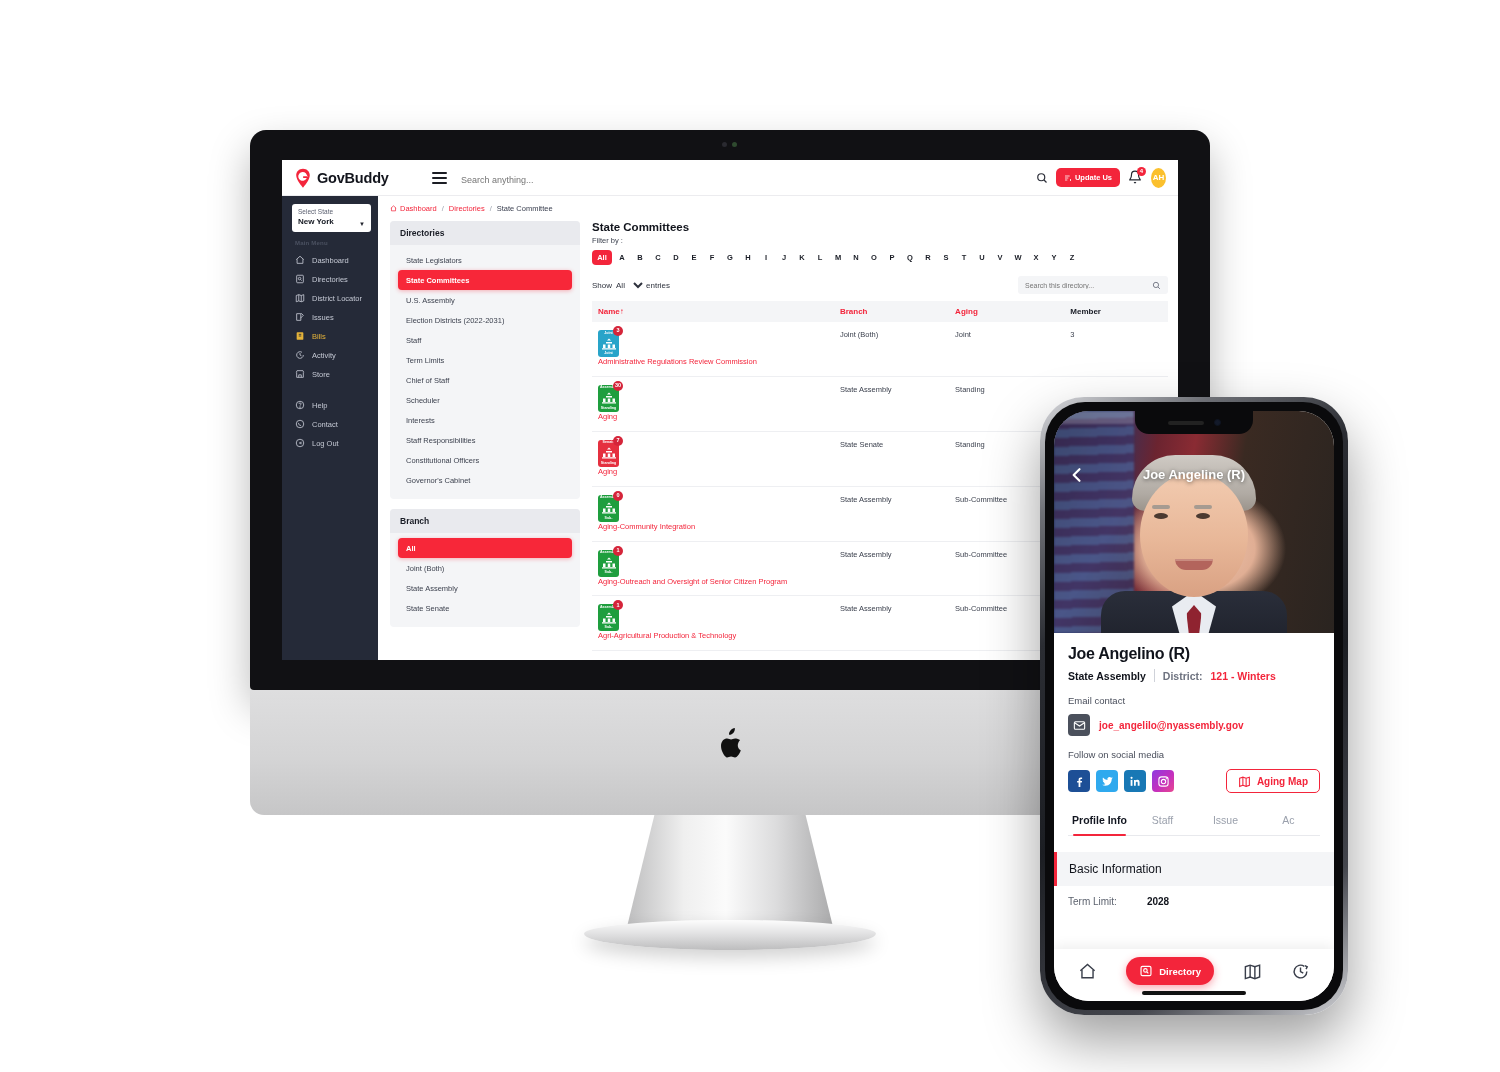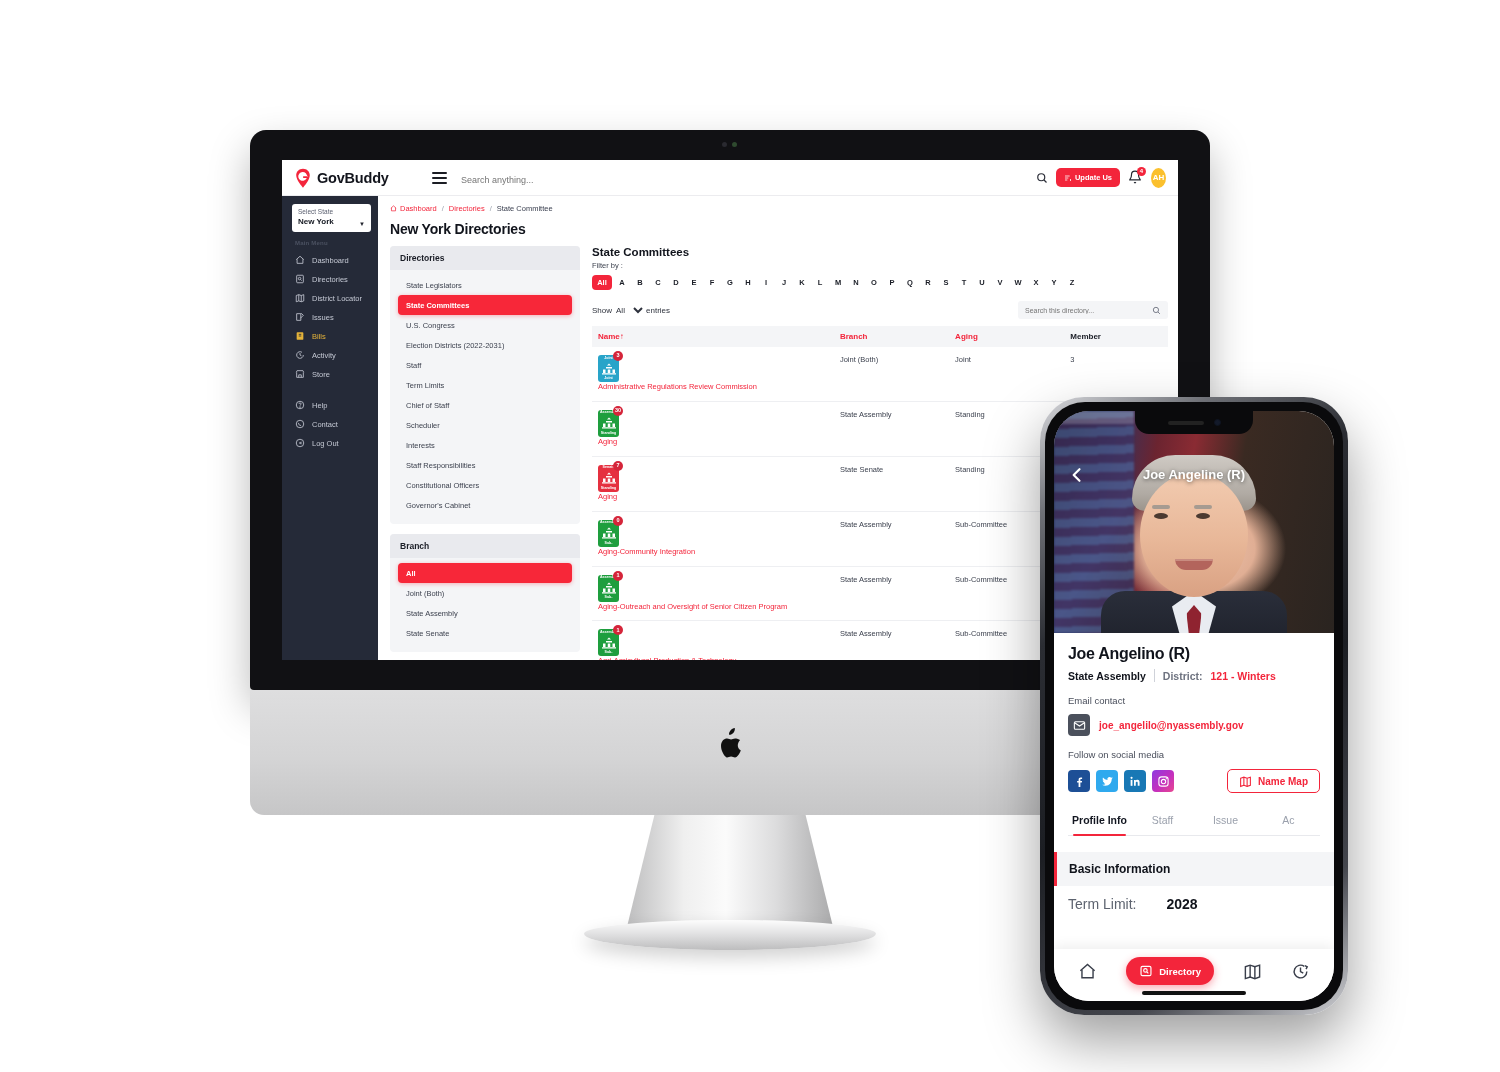--- a/index.html
+++ b/index.html
@@ -316,23 +316,23 @@
     flex: 1; text-align: center; font-size: 10.5px; color: #9aa0ac; padding: 7px 0 9px;
     cursor: pointer; position: relative; white-space: nowrap;
   }
   .ptab.active { color: #121620; font-weight: 700; }
   .ptab.active::after {
     content: ""; position: absolute; left: 8%; right: 8%; bottom: -1px; height: 2.5px;
     background: #f3253b; border-radius: 2px;
   }
   .binfo {
     margin: 16px 0 0; background: #f4f5f7; padding: 10px 12px; border-left: 3px solid #f3253b;
-    font-size: 12px; font-weight: 700; color: #10131b;
-  }
-  .binfo-row { display: flex; gap: 30px; padding: 10px 14px 0; font-size: 14px; }
+    font-size: 12px; font-weight: 400; color: #10131b;
+  }
+  .binfo-row { display: flex; gap: 30px; padding: 10px 14px 0; font-size: 10px; }
   .binfo-row .k { color: #5d636f; }
   .binfo-row .v { color: #11141c; font-weight: 600; }
 
   .tabbar {
     position: absolute; left: 0; right: 0; bottom: 0; height: 52px; background: #fff;
     display: flex; align-items: center; justify-content: space-around; padding: 0 10px 8px;
     box-shadow: 0 -3px 12px rgba(0,0,0,.07); z-index: 7;
   }
   .tb { color: #3a3f4b; cursor: pointer; display: flex; align-items: center; }
   .tb-pill {
@@ -520,31 +520,30 @@
                     <path d="M5 10v10h14V10"></path>
                   </svg>
                 <span>Dashboard</span>
               </span>
               <span class="sep">/</span>
               <span class="c-link">Directories</span>
               <span class="sep">/</span>
               <span class="c-cur">State Committee</span>
             </div>
 
-            <div class="page-title">New York Directories</div>
 
             <div class="cols">
 
               <div class="left-col">
                 <div class="panel">
                   <div class="panel-head">Directories</div>
                   <div class="panel-body">
                     <div class="opt">State Legislators</div>
                     <div class="opt active">State Committees</div>
-                    <div class="opt">U.S. Congress</div>
+                    <div class="opt">U.S. Assembly</div>
                     <div class="opt">Election Districts (2022-2031)</div>
                     <div class="opt">Staff</div>
                     <div class="opt">Term Limits</div>
                     <div class="opt">Chief of Staff</div>
                     <div class="opt">Scheduler</div>
                     <div class="opt">Interests</div>
                     <div class="opt">Staff Responsibilities</div>
                     <div class="opt">Constitutional Officers</div>
                     <div class="opt">Governor's Cabinet</div>
                   </div>
@@ -883,21 +882,21 @@
                   </svg>
               </span>
             </div>
             <button class="mapbtn">
               <span>
                 <svg viewBox="0 0 24 24" width="13" height="13" fill="none" stroke="#f3253b" stroke-width="2">
                     <path d="M3 6l6-2 6 2 6-2v15l-6 2-6-2-6 2z"></path>
                     <path d="M9 4v15M15 6v15"></path>
                   </svg>
               </span>
-              <span>Name Map</span>
+              <span>Aging Map</span>
             </button>
           </div>
 
           <div class="ptabs">
             <div class="ptab active">Profile Info</div>
             <div class="ptab">Staff</div>
             <div class="ptab">Issue</div>
             <div class="ptab">Ac</div>
           </div>
         </div>

